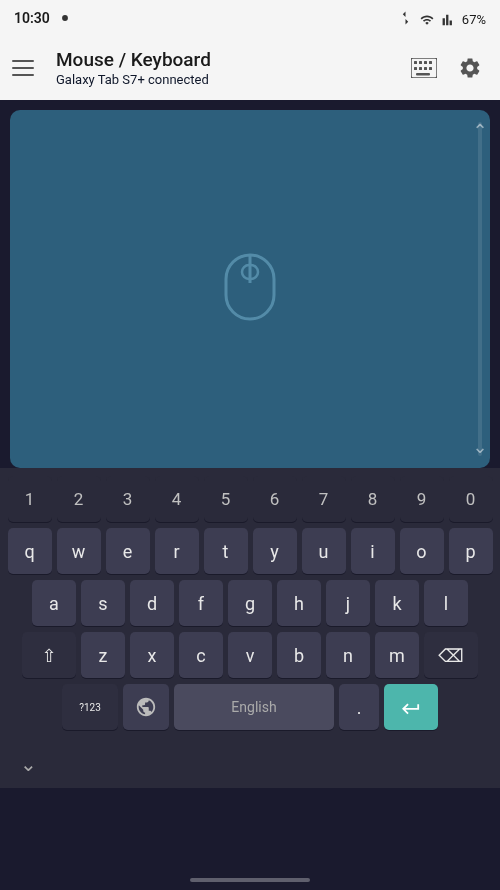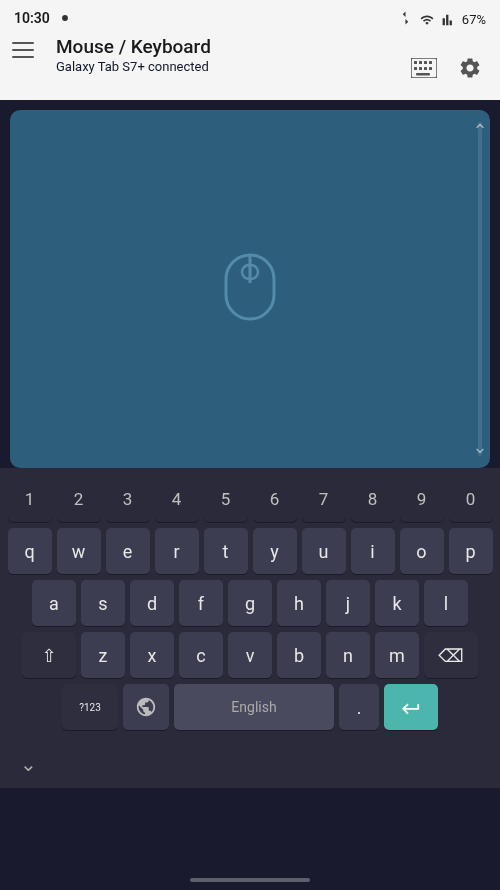--- a/index.html
+++ b/index.html
@@ -35,20 +35,21 @@
       gap: 6px;
       font-size: 13px;
       color: #1a1a1a;
     }
 
     
     .app-header {
       background: #f5f5f5;
       height: 64px;
       display: flex;
+      align-items: center;
       padding: 0 12px;
       gap: 16px;
     }
     .header-menu-icon {
       width: 28px;
       height: 28px;
       display: flex;
       flex-direction: column;
       justify-content: center;
       gap: 5px;

